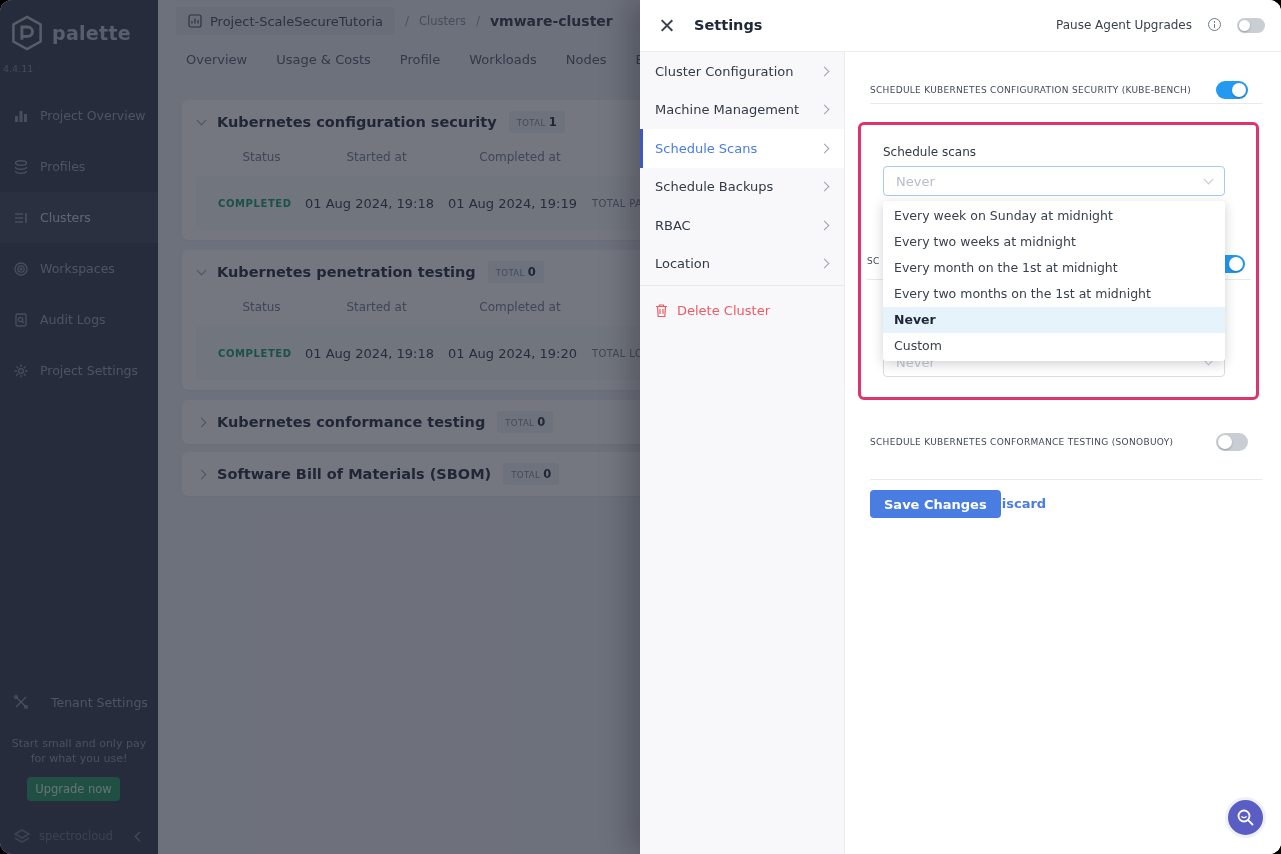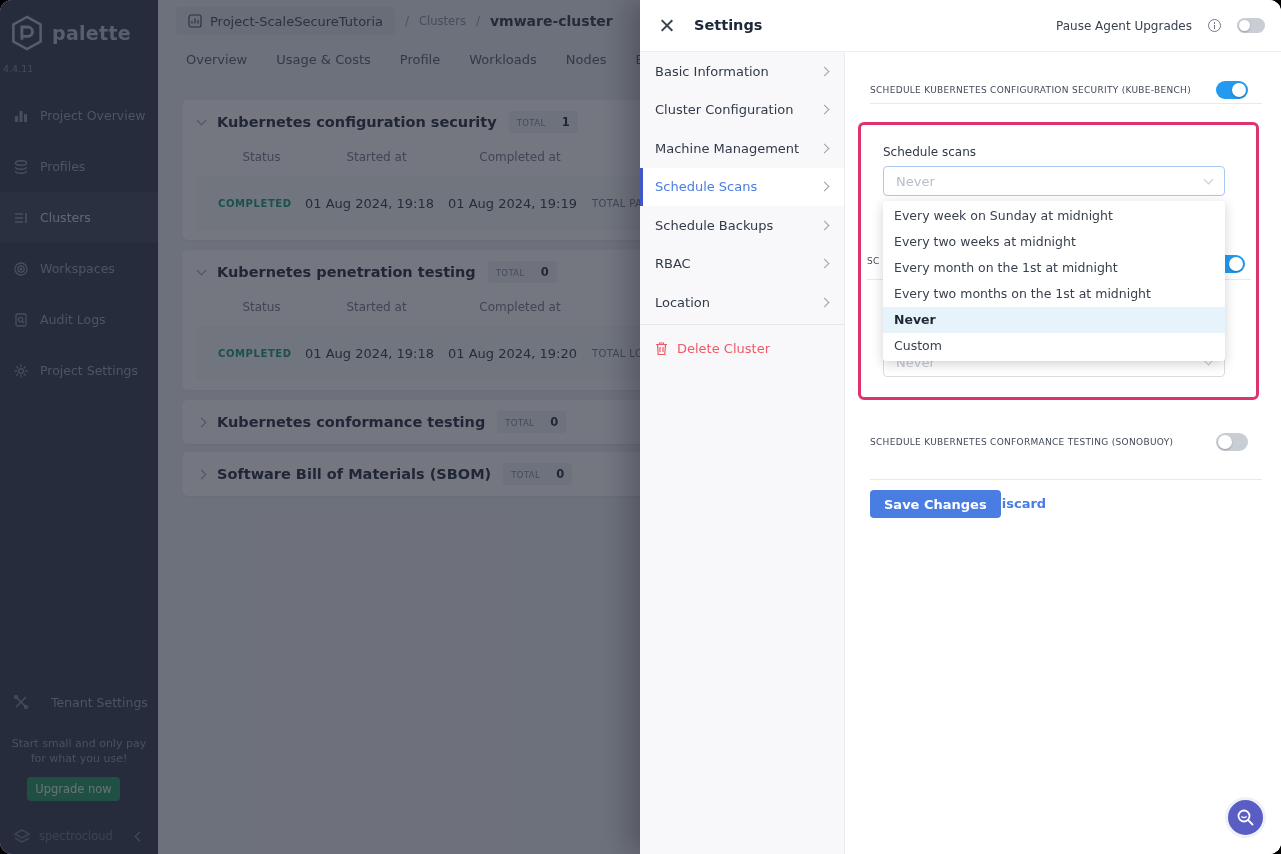--- a/index.html
+++ b/index.html
@@ -31,21 +31,21 @@
   .crumb-chip { display:flex; align-items:center; gap:8px; background:#e3e5ea; border-radius:4px; height:28px; padding:0 12px; color:#4b5263; font-size:13px; }
   .crumb-sep { color:#a0a5b1; font-size:12px; }
   .crumb-link { color:#8d93a3; font-size:11.5px; }
   .crumb-current { color:#3a4150; font-size:14px; font-weight:600; }
   .tab-row { position:absolute; left:26px; top:48px; display:flex; gap:25px; }
   .tab { font-size:13px; color:#5d6473; padding:4px 2px; cursor:pointer; }
 
   .card { position:absolute; left:24px; width:700px; background:#fff; border-radius:6px; box-shadow:0 1px 2px rgba(40,45,60,0.05); }
   .card-head { display:flex; align-items:center; height:44px; padding:0 16px; gap:12px; }
   .card-title { font-size:14.5px; font-weight:700; color:#2e3645; }
-  .badge { display:flex; align-items:baseline; gap:16px; background:#f1f2f6; border-radius:3px; padding:4px 8px;justify-content:flex-end; }
+  .badge { display:flex; align-items:baseline; gap:3px; background:#f1f2f6; border-radius:3px; padding:4px 8px;justify-content:flex-end; }
   .badge-label { font-size:8.5px; color:#8a90a0; letter-spacing:0.4px; }
   .badge-num { font-size:11.5px; font-weight:700; color:#2e3645; }
   .thead { display:grid; grid-template-columns:87px 143px 144px 1fr; padding-left:36px; margin-top:6px;text-align:center; }
   .th { font-size:12px; color:#7d8496; }
   .trow { display:grid; grid-template-columns:87px 143px 144px 1fr; align-items:center; padding-left:22px; margin:12px 14px 0 14px; height:54px; background:#f8f9fb; border-radius:4px; }
   .st-completed { font-size:10px; font-weight:700; letter-spacing:0.6px; color:#21a179; }
   .td { font-size:13px; color:#3f4553; }
   .td-results { font-size:10px; letter-spacing:0.4px; color:#7d8496; }
 
   .chv { display:inline-block; width:7px; height:7px; border-right:1.6px solid #9aa0ad; border-bottom:1.6px solid #9aa0ad; flex:0 0 auto; }
@@ -57,21 +57,21 @@
   .dim { position:absolute; left:0; top:0; width:640px; height:854px; background:rgba(24,28,44,0.6); z-index:50; }
 
   
   .panel { position:absolute; left:640px; top:0; width:641px; height:854px; background:#fff; z-index:100; box-shadow:-10px 0 28px rgba(10,12,20,0.28); }
   .panel-header { position:relative; height:52px; border-bottom:1px solid #ededf0; }
   .x-icon { position:absolute; left:19px; top:18px; width:15px; height:15px; cursor:pointer; }
   .x-icon::before, .x-icon::after { content:""; position:absolute; left:7px; top:0; width:1.8px; height:15px; background:#3c4450; }
   .x-icon::before { transform:rotate(45deg); }
   .x-icon::after { transform:rotate(-45deg); }
   .panel-title { position:absolute; left:54px; top:17px; font-size:14.5px; font-weight:600; color:#20293a; }
-  .pause-group { position:absolute; right:16px; top:18px; display:flex; align-items:center; gap:16px;margin-left:39px; }
+  .pause-group { position:absolute; right:16px; top:18px; display:flex; gap:16px;margin-left:39px; }
   .pause-label { font-size:12px; color:#3a4150; }
   .info-i { width:13px; height:13px; border:1.2px solid #737a87; border-radius:50%; position:relative; }
   .info-i::before { content:""; position:absolute; left:4.6px; top:5.2px; width:1.5px; height:4px; background:#737a87; }
   .info-i::after { content:""; position:absolute; left:4.6px; top:2.4px; width:1.5px; height:1.5px; background:#737a87; }
 
   .toggle { position:relative; border-radius:10px; cursor:pointer; }
   .toggle .knob { position:absolute; top:2px; border-radius:50%; background:#fff; box-shadow:0 1px 2px rgba(0,0,0,0.25); }
   .toggle.lg { width:32px; height:18px; } .toggle.lg .knob { width:14px; height:14px; }
   .toggle.sm { width:28px; height:15px; } .toggle.sm .knob { width:11px; height:11px; }
   .toggle.on { background:#2499f0; } .toggle.on .knob { right:2px; }
@@ -320,24 +320,20 @@
         <span class="pause-label">Pause Agent Upgrades</span>
         <span class="info-i"></span>
         <span class="toggle sm off">
             <span class="knob"></span>
           </span>
       </div>
     </div>
 
     <nav class="panel-menu">
       <div class="menu-item">
-        <span class="mi-label">Basic Information</span>
-        <span class="chv right"></span>
-      </div>
-      <div class="menu-item">
         <span class="mi-label">Cluster Configuration</span>
         <span class="chv right"></span>
       </div>
       <div class="menu-item">
         <span class="mi-label">Machine Management</span>
         <span class="chv right"></span>
       </div>
       <div class="menu-item active">
         <span class="mi-label">Schedule Scans</span>
         <span class="chv right"></span>

